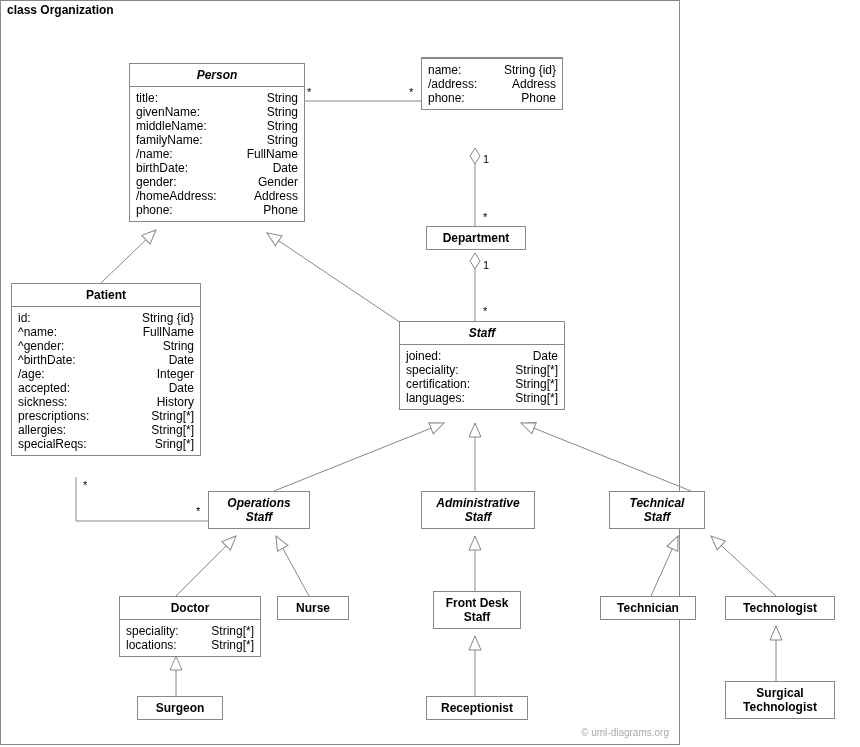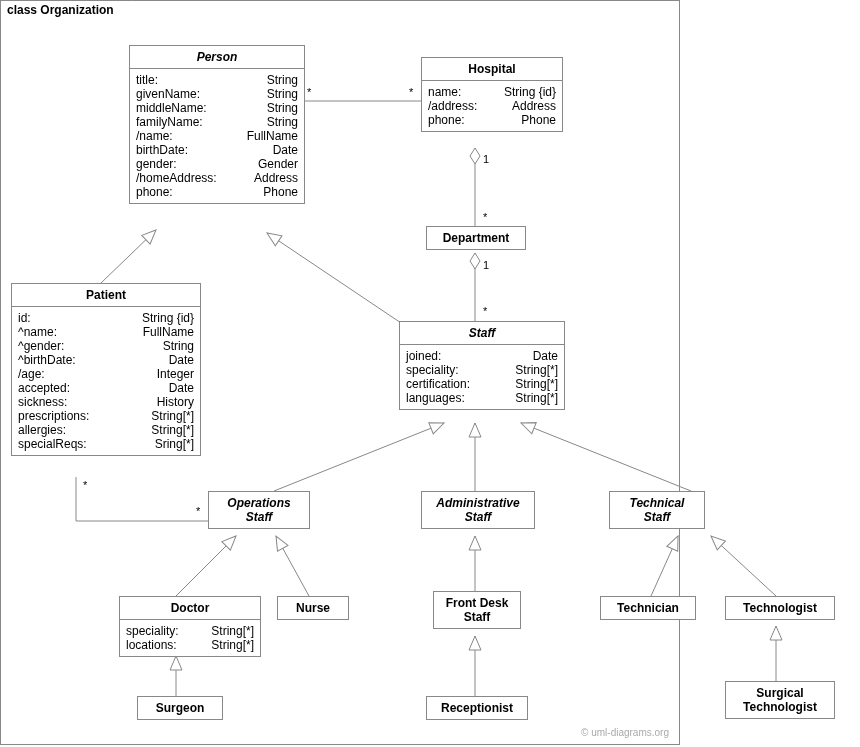--- a/index.html
+++ b/index.html
@@ -125,21 +125,21 @@
 
   <div class="mult" style="left:306px;top:85px">*</div>
   <div class="mult" style="left:408px;top:85px">*</div>
   <div class="mult" style="left:482px;top:152px">1</div>
   <div class="mult" style="left:482px;top:210px">*</div>
   <div class="mult" style="left:482px;top:258px">1</div>
   <div class="mult" style="left:482px;top:304px">*</div>
   <div class="mult" style="left:82px;top:478px">*</div>
   <div class="mult" style="left:195px;top:504px">*</div>
 
-  <div class="class-box" style="left:128px;top:44px;width:174px">
+  <div class="class-box" style="left:128px;top:62px;width:174px">
     <div class="class-title">Person</div>
     <div class="class-attrs">
       <div class="attr-row">
           <span>title:</span>
           <span>String</span>
         </div>
       <div class="attr-row">
           <span>givenName:</span>
           <span>String</span>
         </div>
@@ -168,21 +168,20 @@
           <span>Address</span>
         </div>
       <div class="attr-row">
           <span>phone:</span>
           <span>Phone</span>
         </div>
     </div>
   </div>
 
   <div class="class-box" style="left:420px;top:56px;width:140px">
-    <div class="class-title plain">Hospital</div>
     <div class="class-attrs">
       <div class="attr-row">
           <span>name:</span>
           <span>String {id}</span>
         </div>
       <div class="attr-row">
           <span>/address:</span>
           <span>Address</span>
         </div>
       <div class="attr-row">

